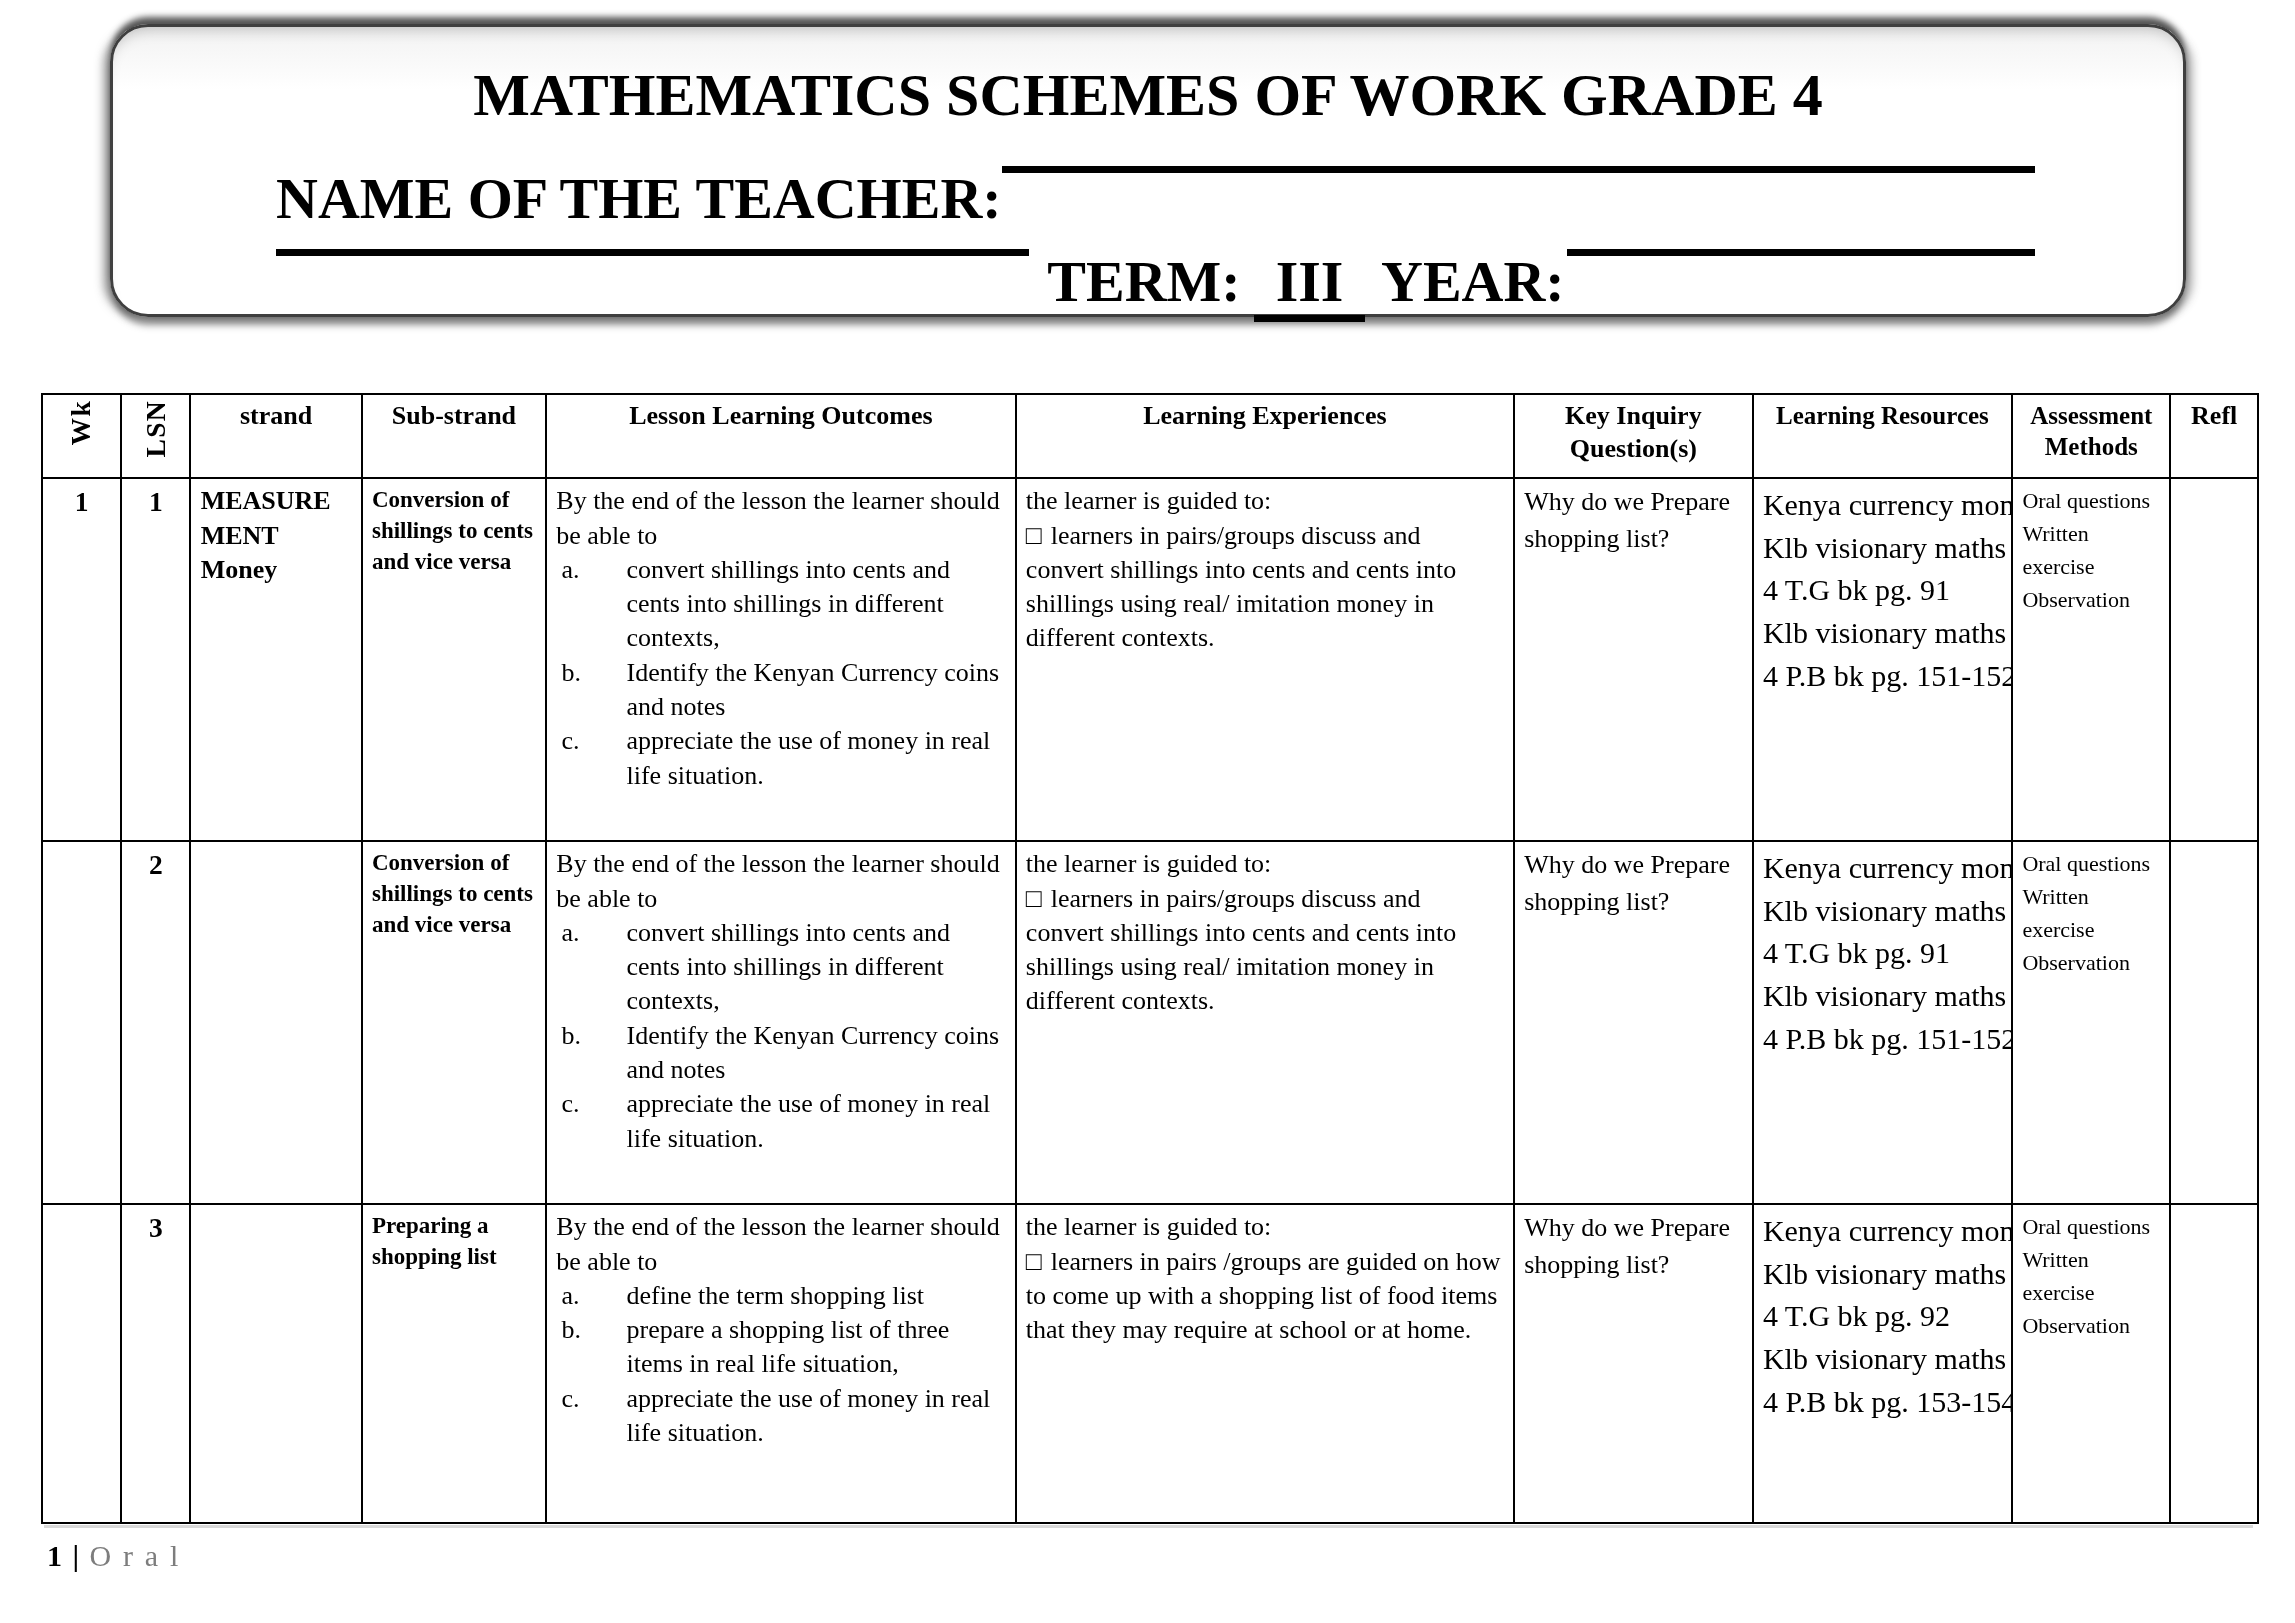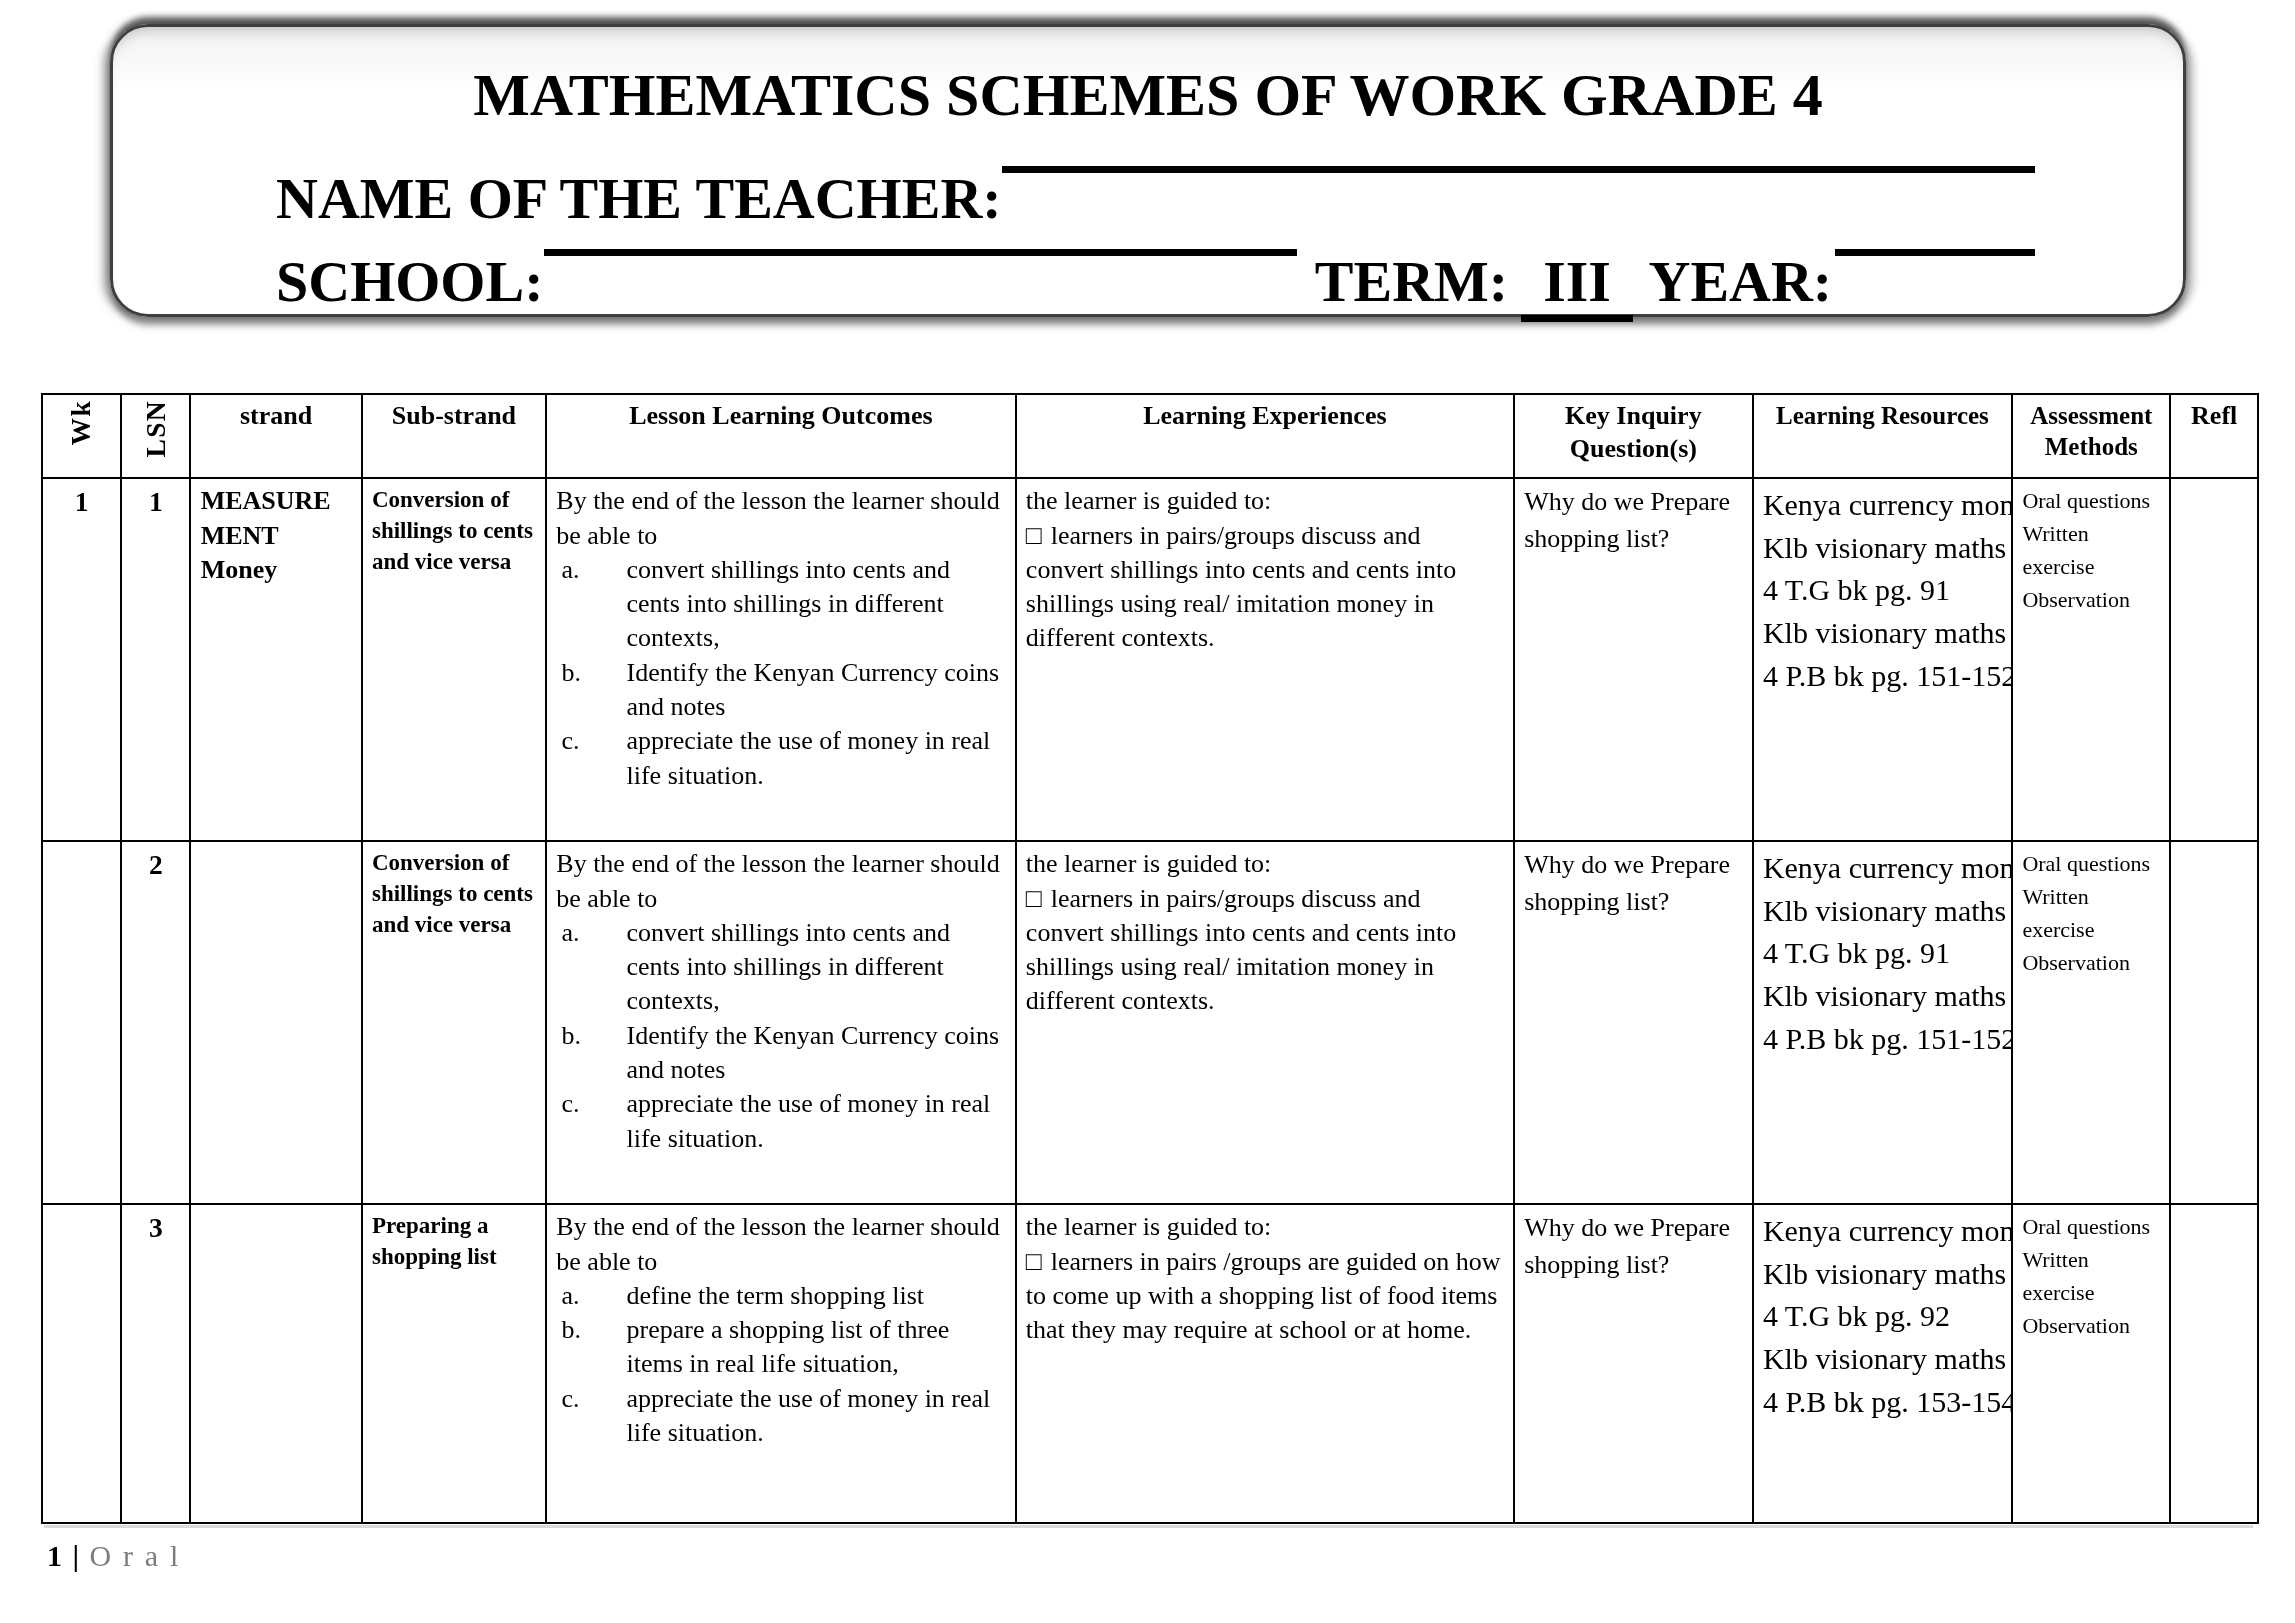--- a/index.html
+++ b/index.html
@@ -151,21 +151,20 @@
 
   <div class="frame">
     <div class="doc-title">MATHEMATICS SCHEMES OF WORK GRADE 4</div>
 
     <div class="hline name-line">
       <span class="hlbl">NAME OF THE TEACHER:</span>
       <span class="blank blank-teacher"></span>
     </div>
 
     <div class="hline school-line">
-      <span class="hlbl">SCHOOL:</span>
       <span class="blank blank-school"></span>
       <span class="hlbl">TERM:</span>
       <span class="term-value">III</span>
       <span class="hlbl lbl-year">YEAR:</span>
       <span class="blank blank-year"></span>
     </div>
   </div>
 
   <table class="scheme">
     <colgroup>

